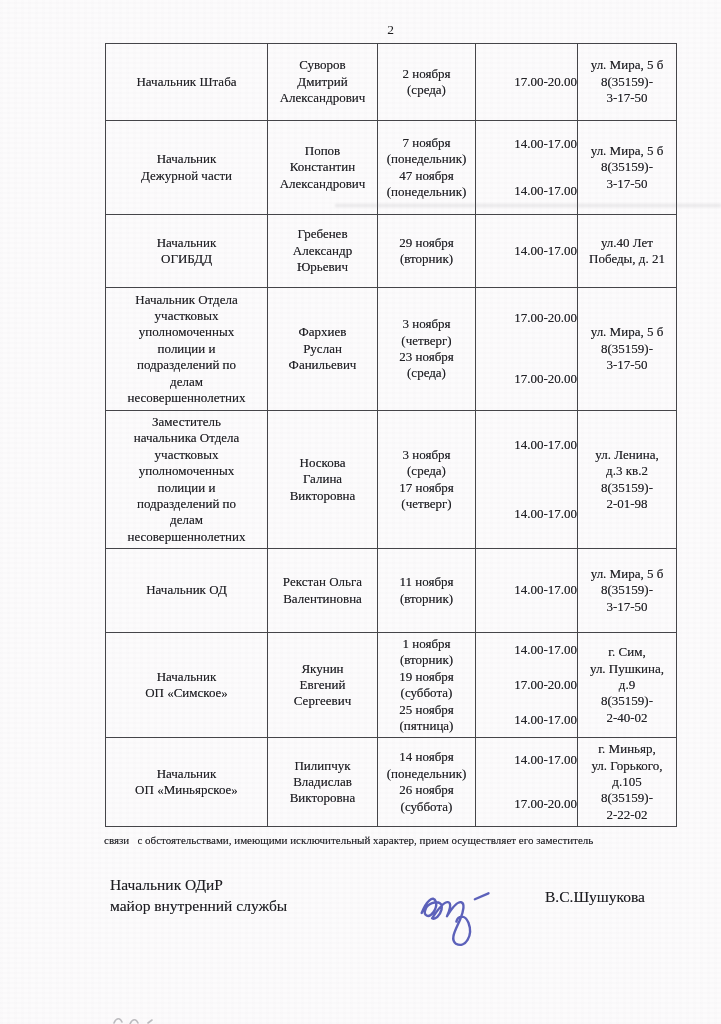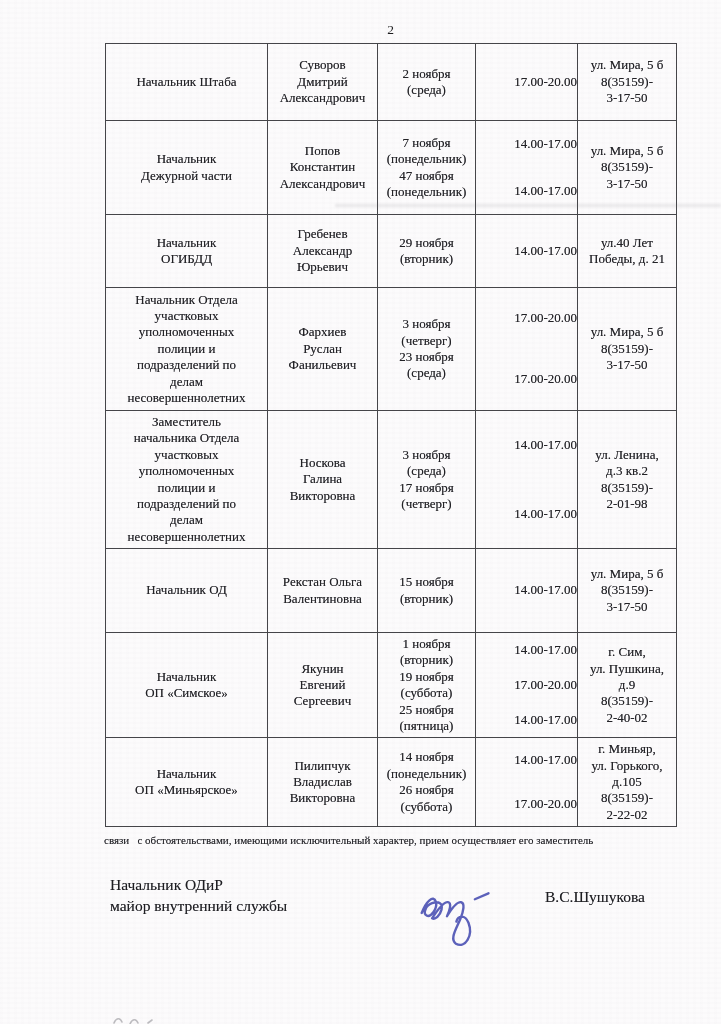--- a/index.html
+++ b/index.html
@@ -205,21 +205,21 @@
       </div></td>
       <td class="c-addr">ул. Ленина,
 д.3 кв.2
 8(35159)-
 2-01-98</td>
     </tr>
     <tr style="height:84px">
       <td class="c-pos">Начальник ОД</td>
       <td class="c-name">Рекстан Ольга
 Валентиновна</td>
-      <td class="c-date">15 ноября
+      <td class="c-date">11 ноября
 (вторник)</td>
       <td class="c-time"><div class="tstack">
         <div>14.00-17.00</div>
       </div></td>
       <td class="c-addr">ул. Мира, 5 б
 8(35159)-
 3-17-50</td>
     </tr>
     <tr style="height:105px">
       <td class="c-pos">Начальник

